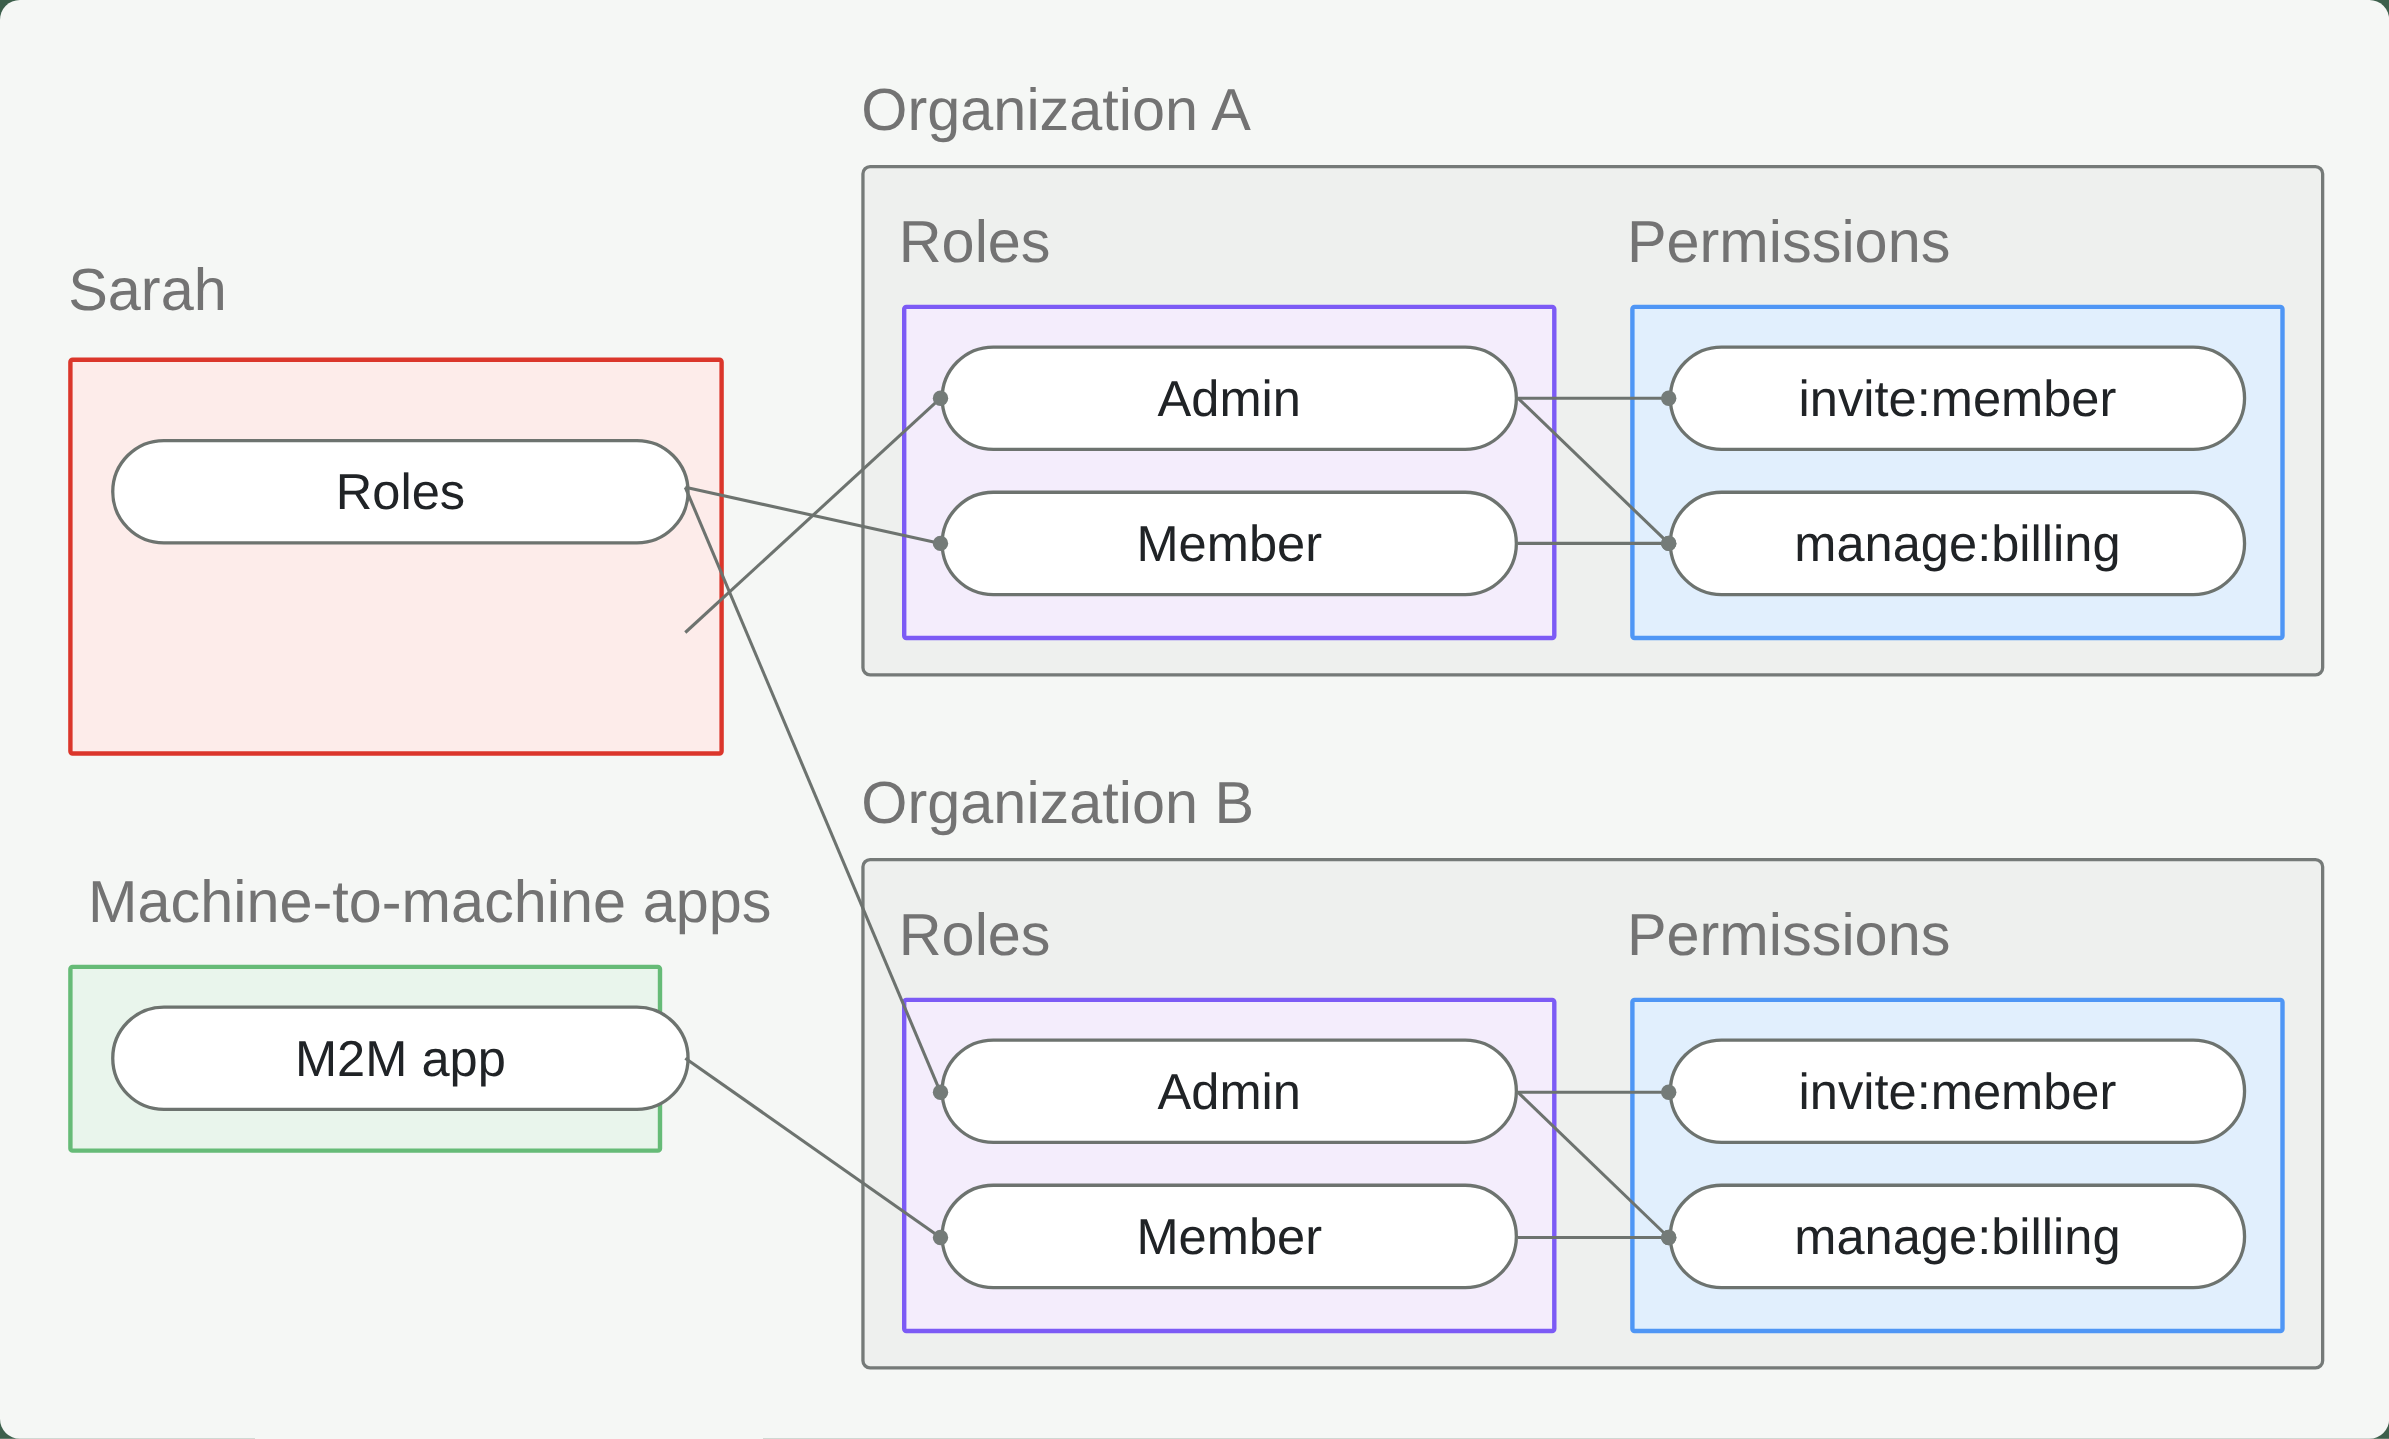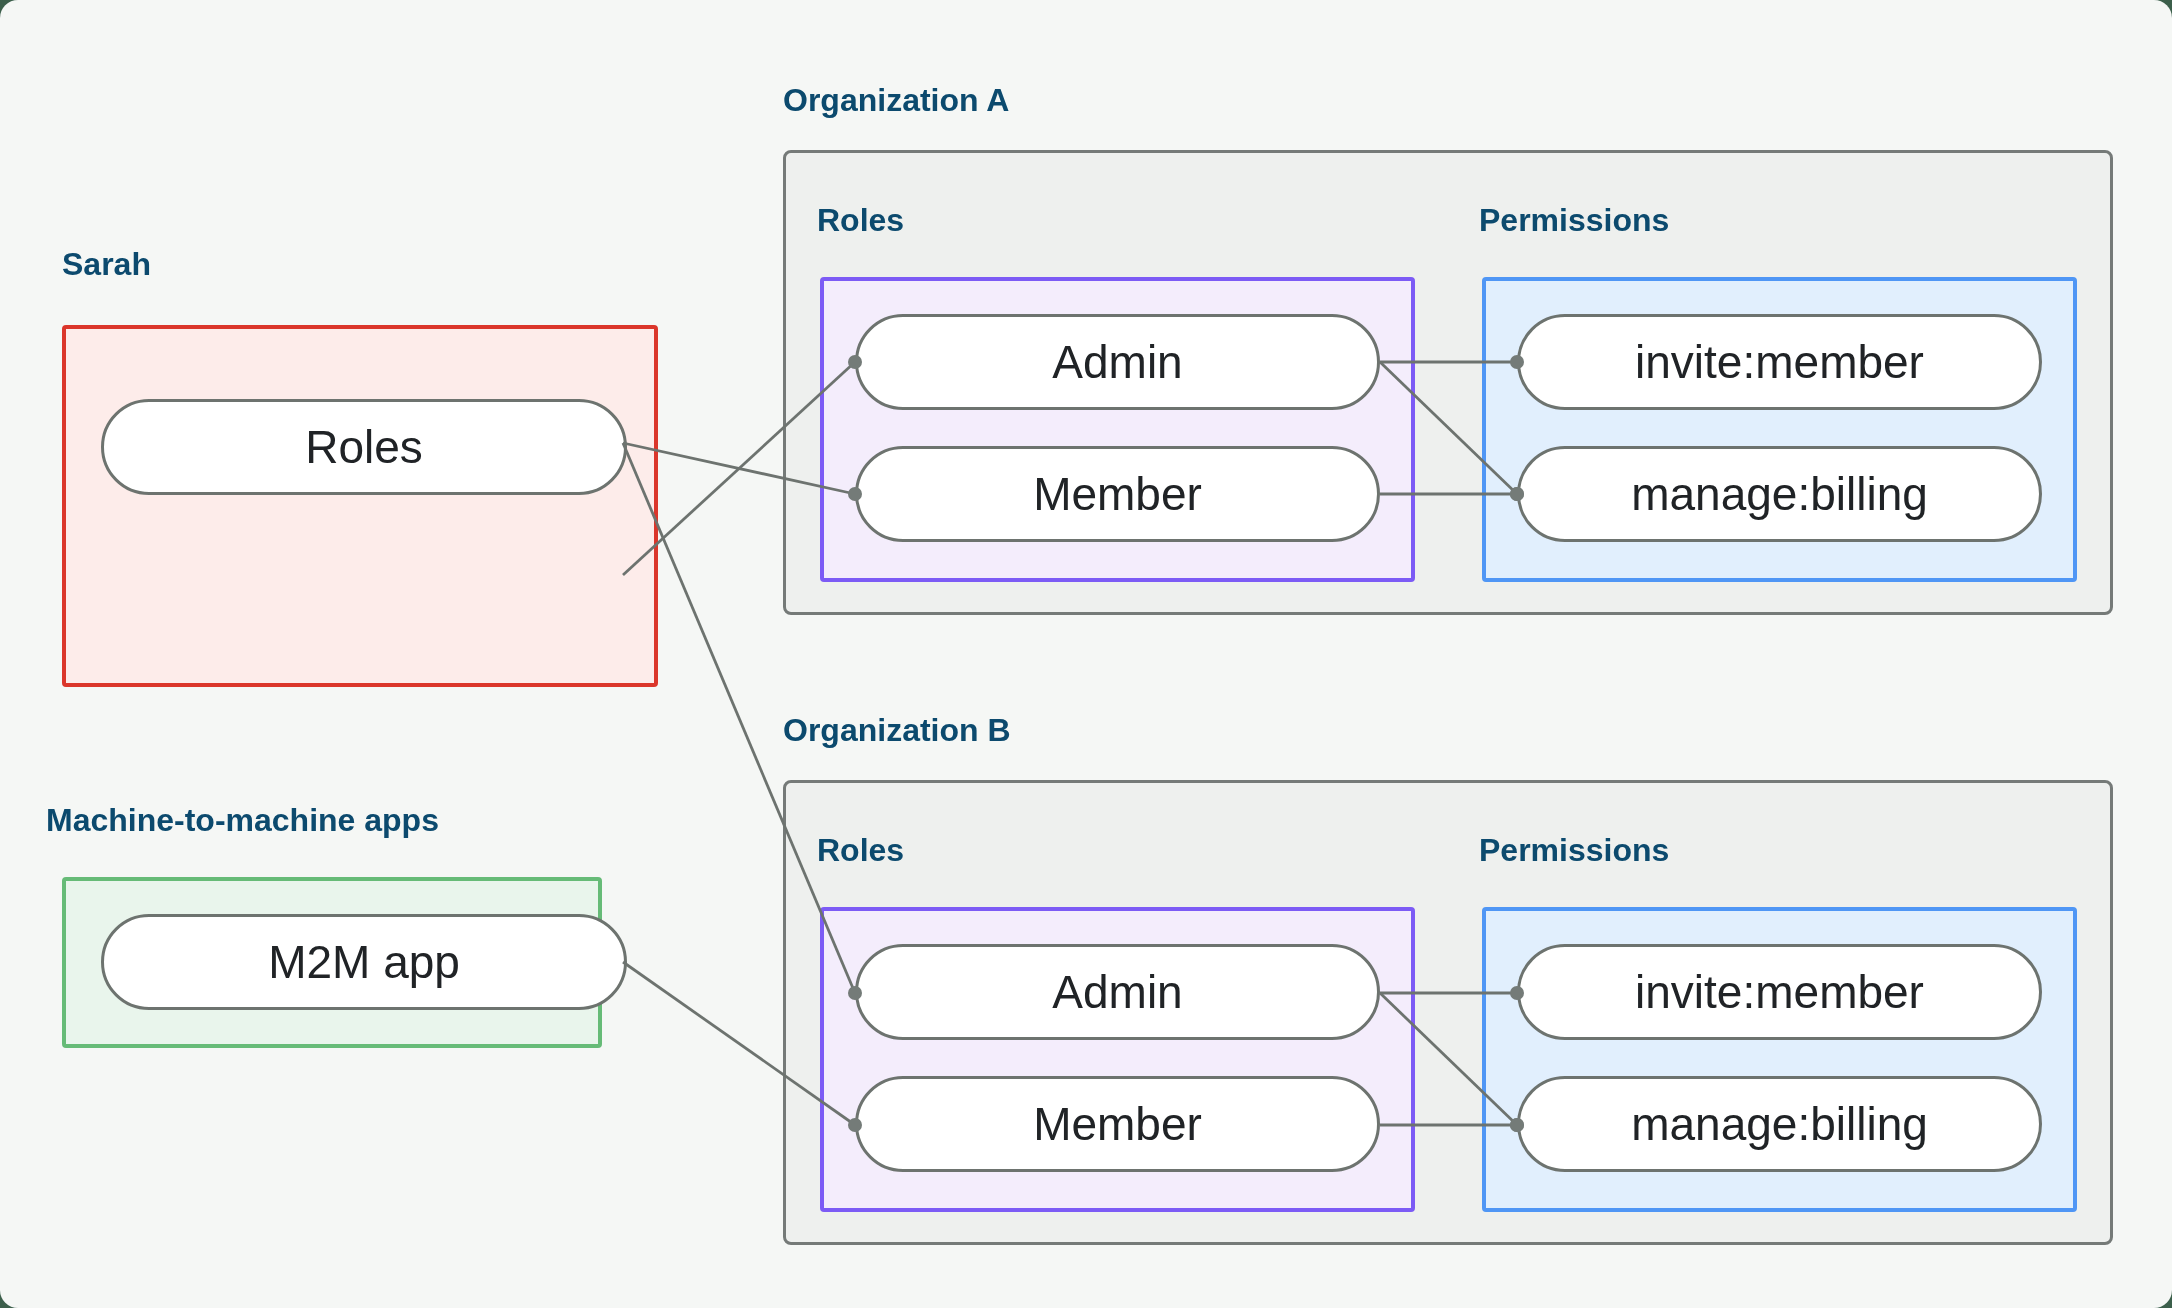--- a/index.html
+++ b/index.html
@@ -9,22 +9,22 @@
     font-family:"Liberation Sans","DejaVu Sans",sans-serif;
     position:relative;overflow:hidden;
   }
   #panel{
     position:absolute;inset:0;
     background:#f5f7f5;
     border-radius:18px;
   }
   .abs{position:absolute;}
   .label{
-    font-size:32px;line-height:48px;font-weight:700;
-    color:#0c4a6e;white-space:nowrap;
+    font-size:54px;line-height:48px;font-weight:400;
+    color:#737373;white-space:nowrap;
   }
   .group-box{
     position:absolute;border-radius:4px;box-sizing:border-box;
   }
   .org-box{
     position:absolute;border-radius:8px;box-sizing:border-box;
     background:#eef0ee;border:3px solid #757a78;
   }
   .pill{
     position:absolute;height:96px;border-radius:48px;box-sizing:border-box;
@@ -43,21 +43,21 @@
 <div id="panel">
 
   <div class="abs label" style="left:62px;top:240px;">Sarah</div>
 
   <div class="group-box" style="left:62px;top:325px;width:596px;height:362px;background:#fdecea;border:4px solid #db362b;">
     <div class="pill" style="left:35px;top:70px;width:526px;">
       <span>Roles</span>
     </div>
   </div>
 
-  <div class="abs label" style="left:46px;top:796px;">Machine-to-machine apps</div>
+  <div class="abs label" style="left:80px;top:796px;">Machine-to-machine apps</div>
 
   <div class="group-box" style="left:62px;top:877px;width:540px;height:171px;background:#e9f5ec;border:4px solid #66bb77;">
     <div class="pill" style="left:35px;top:33px;width:526px;">
       <span>M2M app</span>
     </div>
   </div>
 
   <div class="abs label" style="left:783px;top:76px;">Organization A</div>
 
   <div class="org-box" style="left:783px;top:150px;width:1330px;height:465px;">

